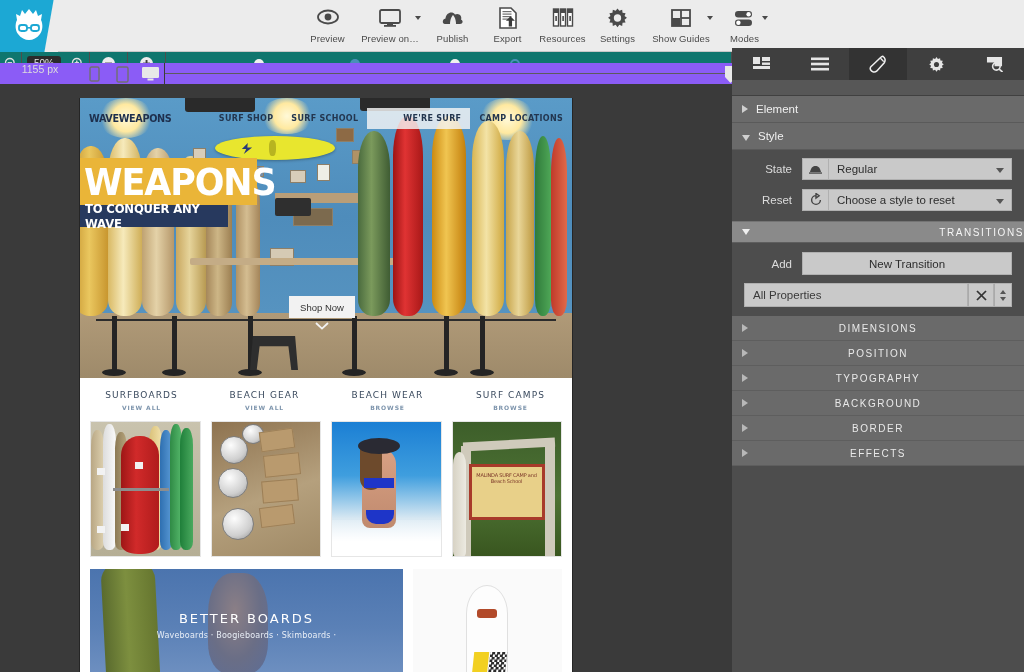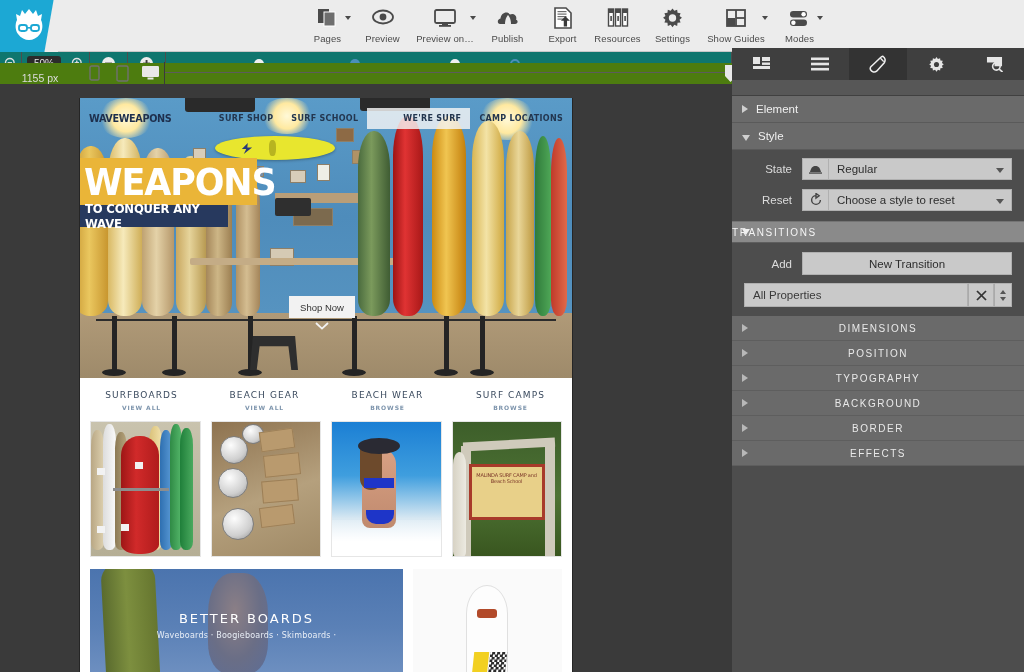--- a/index.html
+++ b/index.html
@@ -69,22 +69,22 @@
   }
   .bp-line {
     position: absolute; left: 0; right: 0; top: 11px; height: 1px; background: #4d4d4d;
   }
   .bp-dot {
     position: absolute; top: 7px; width: 10px; height: 10px; border-radius: 50%;
   }
 
   .pxbar {
     position: absolute; left: 0; top: 63px; width: 732px; height: 22px;
-    background: #4d7c0f; border-bottom: 1px solid #3a3a3a;
-    display: flex; align-items: flex-end;
+    background: #8b5cf6; border-bottom: 1px solid #3a3a3a;
+    display: flex; align-items: flex-start;
   }
   .pxlabel {
     width: 80px; text-align: center; color: #dcdcdc; font-size: 10.5px;
   }
   .dev-cell {
     width: 28px; height: 22px; display: flex; align-items: center; justify-content: center;
   }
   .ruler {
     position: relative; flex: 1; height: 22px; border-left: 1px solid #3a3a3a;
   }
@@ -365,21 +365,21 @@
   }
   .accent-l { width: 4px; height: 22px; background: #1ca8d4; }
   .ibtn {
     width: 26px; height: 22px; background: #c9c9c9; border: 1px solid #b0b0b0;
     border-right: none; display: flex; align-items: center; justify-content: center;
   }
 
   .sec-bar {
     height: 22px; background: #8a8a8a; display: flex; align-items: center;
     color: #f5f5f5; font-size: 10px; letter-spacing: 1.6px;
-    position: relative; justify-content: flex-start;
+    position: relative; justify-content: flex-end;
     border-top: 1px solid #747474; border-bottom: 1px solid #5e5e5e;
   }
   .sec-bar .tri { position: absolute; left: 10px; margin: 0; }
 
   .add-row { display: flex; align-items: center; padding: 9px 12px 0; }
   .add-lbl { width: 58px; text-align: right; padding-right: 10px; color: #dcdcdc; font-size: 11.5px; }
   .btn-new {
     flex: 1; height: 23px; background: #c9c9c9; border: 1px solid #b0b0b0;
     display: flex; align-items: center; justify-content: center;
     color: #2d2d2d; font-size: 11.5px;
@@ -421,30 +421,20 @@
       <svg class="logo-face" width="32" height="34" viewBox="0 0 32 34">
         <path d="M16 1 L20 6 L23 2 L25 8 L29 6 L28 12 C30 16 30 22 27 26 C24 30 20 32 16 32 C12 32 8 30 5 26 C2 22 2 16 4 12 L3 6 L7 8 L9 2 L12 6 Z" fill="#ffffff"></path>
         <rect x="6" y="17" width="8" height="6" rx="2.4" fill="none" stroke="#1ca8d4" stroke-width="1.8"></rect>
         <rect x="18" y="17" width="8" height="6" rx="2.4" fill="none" stroke="#1ca8d4" stroke-width="1.8"></rect>
         <rect x="13.6" y="19" width="4.8" height="1.6" fill="#1ca8d4"></rect>
       </svg>
     </div>
 
     <div class="tool-group">
 
-      <div class="tool-item">
-        <div class="tool-ico">
-          <svg width="22" height="22" viewBox="0 0 22 22">
-            <rect x="1" y="2" width="11" height="14" fill="#4a4a4a"></rect>
-            <rect x="7" y="5" width="11" height="14" fill="#6e6e6e" stroke="#fff" stroke-width="1"></rect>
-          </svg>
-        </div>
-        <div class="caret-sm"></div>
-        <div class="tool-lbl">Pages</div>
-      </div>
 
       <div class="tool-item">
         <div class="tool-ico">
           <svg width="24" height="22" viewBox="0 0 24 22">
             <ellipse cx="12" cy="10" rx="10" ry="6.5" fill="none" stroke="#4a4a4a" stroke-width="1.8"></ellipse>
             <circle cx="12" cy="10" r="3.4" fill="#4a4a4a"></circle>
           </svg>
         </div>
         <div class="tool-lbl">Preview</div>
       </div>

